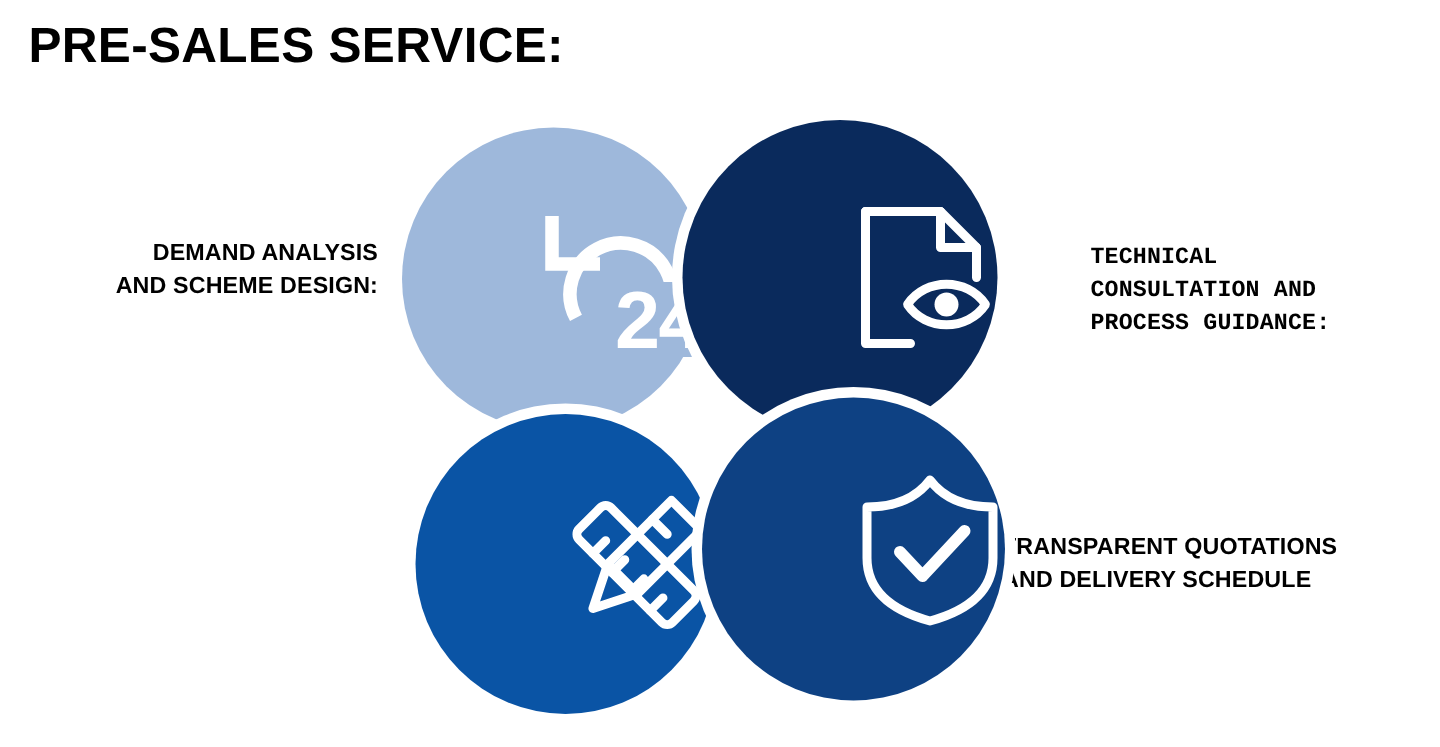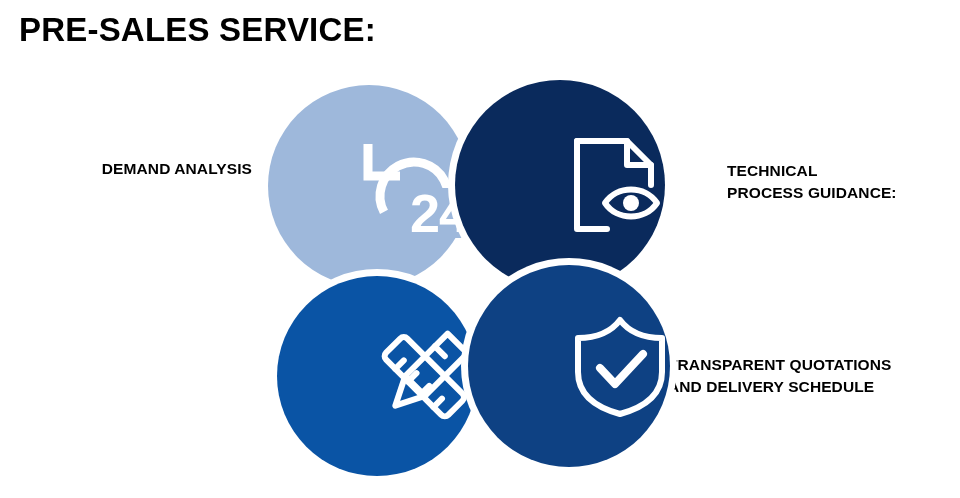--- a/index.html
+++ b/index.html
@@ -97,21 +97,21 @@
     color: #000000;
     line-height: 1.42;
     letter-spacing: 0.1px;
     text-transform: uppercase;
   }
   .label-left  { text-align: right; }
   .label-right { text-align: left;  }
 
   .lbl-demand    { left: 10px;  top: 158px; width: 242px; }
   .lbl-sample    { left: 10px;  top: 351px; width: 242px; }
-  .lbl-technical { left: 727px; top: 160px; width: 232px; }
+  .lbl-technical { left: 727px; top: 160px; width: 232px; font-family: Liberation Mono, monospace; }
   .lbl-transpar  { left: 668px; top: 341px; width: 292px; margin-top: 13px; }
 </style>
 </head>
 <body>
 
 <div id="canvas">
 
   <div class="title">PRE-SALES SERVICE:</div>
 
   <div class="cluster">
@@ -173,25 +173,27 @@
                    C28 94 8 82 8 58 V24 C20 24 38 22 50 6 Z"></path>
           <path d="M30 54 L45 70 L73 40" stroke-width="8"></path>
         </svg>
       </span>
     </div>
 
   </div>
 
   <div class="label label-left lbl-demand">
     <div>DEMAND ANALYSIS</div>
+    <div>AND SCHEME DESIGN:</div>
   </div>
 
 
   <div class="label label-right lbl-technical">
     <div>TECHNICAL</div>
+    <div>CONSULTATION AND</div>
     <div>PROCESS GUIDANCE:</div>
   </div>
 
   <div class="label label-right lbl-transpar">
     <div>TRANSPARENT QUOTATIONS</div>
     <div>AND DELIVERY SCHEDULE</div>
   </div>
 
 </div>
 

